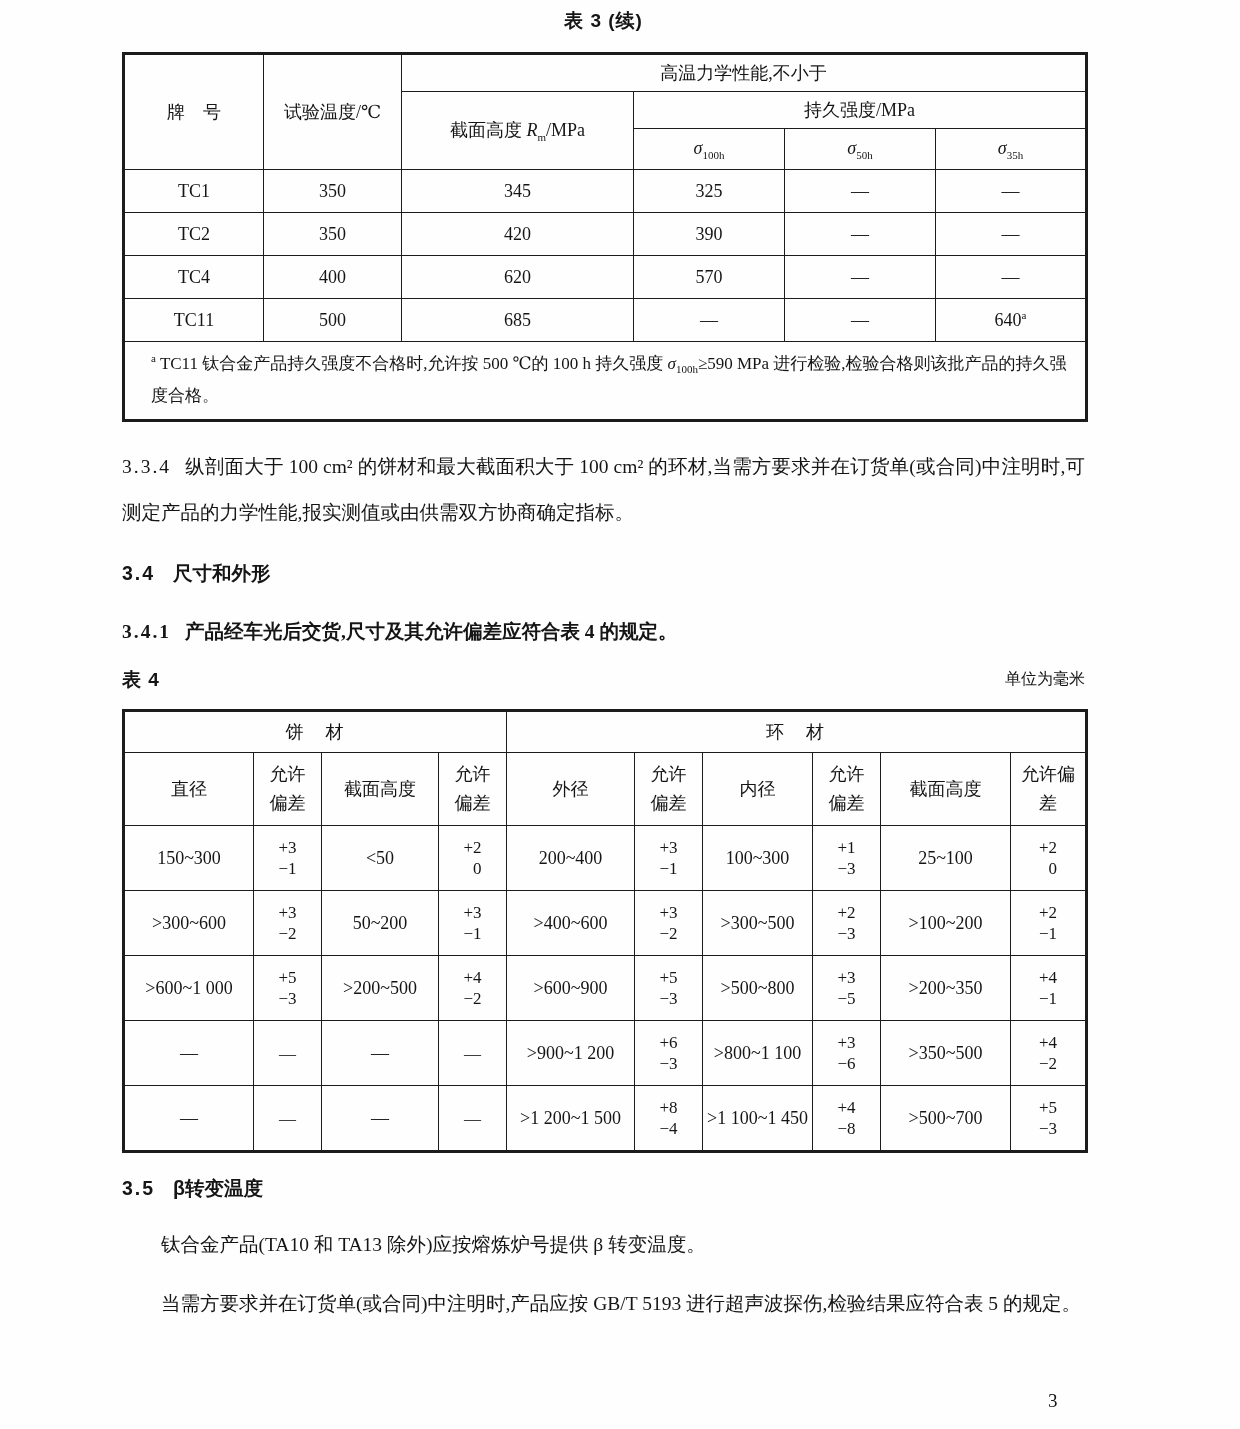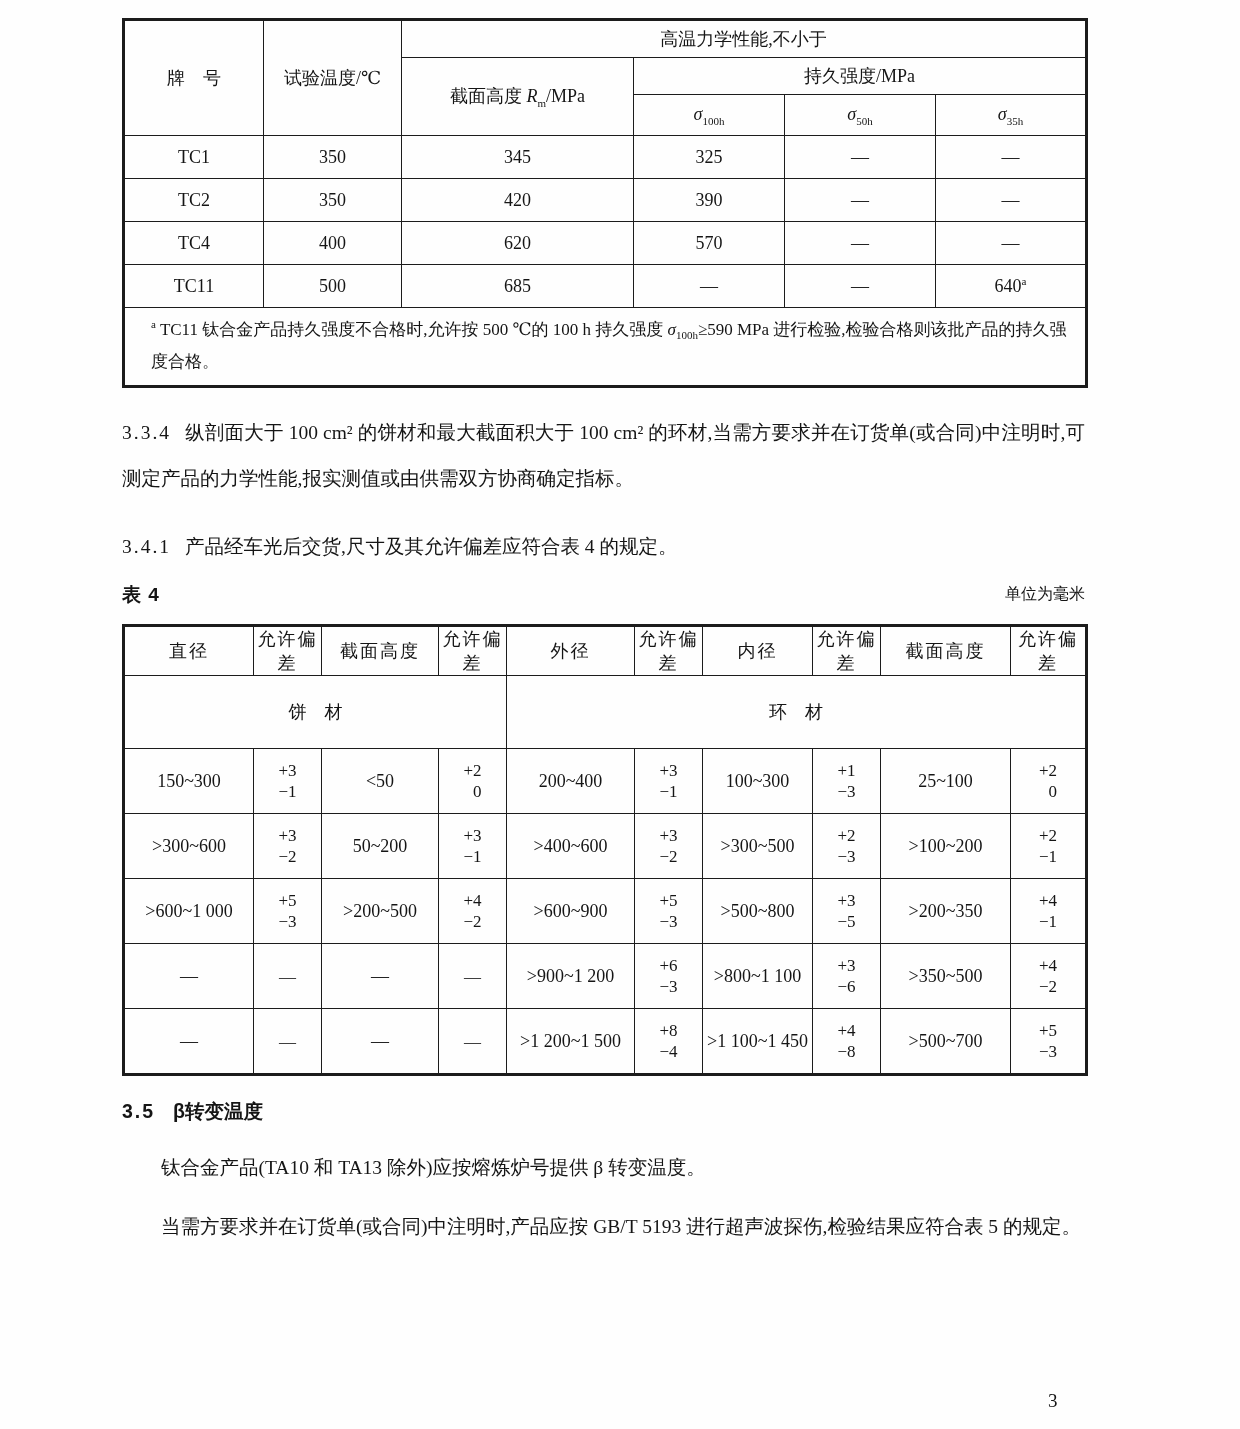--- a/index.html
+++ b/index.html
@@ -51,20 +51,21 @@
     line-height:1.25;font-size:17px;vertical-align:middle;}
 
   .pageno{position:absolute;left:1048px;top:1390px;font-size:19px;}
 </style>
 </head>
 <body>
 
 <div class="page">
   <div class="content">
 
+    <div class="tbl-caption">表 3 (续)</div>
 
     <table class="t3">
       <colgroup>
         <col style="width:140px">
           <col style="width:138px">
           <col style="width:232px">
         <col style="width:151px">
           <col style="width:151px">
           <col style="width:151px">
       </colgroup>
@@ -122,22 +123,25 @@
             <sup>a</sup><span>TC11 钛合金产品持久强度不合格时,允许按 500 ℃的 100 h 持久强度 </span><i class="sg">σ</i><sub>100h</sub><span>≥590 MPa 进行检验,检验合格则该批产品的持久强度合格。</span>
           </td>
         </tr>
       </tbody>
     </table>
 
     <div class="para" style="margin-top:22px;">
       <span class="num">3.3.4</span><span>纵剖面大于 100 cm² 的饼材和最大截面积大于 100 cm² 的环材,当需方要求并在订货单(或合同)中注明时,可测定产品的力学性能,报实测值或由供需双方协商确定指标。</span>
     </div>
 
-
-    <div class="para" style="margin-top:22px;">
+    <div class="heading" style="margin-top:24px;">
+      <span class="num">3.4</span><span>尺寸和外形</span>
+    </div>
+
+    <div class="para" style="margin-top:22px;font-weight:bold;">
       <span class="num">3.4.1</span><span>产品经车光后交货,尺寸及其允许偏差应符合表 4 的规定。</span>
     </div>
 
     <div class="t4-caption-row">
       <div class="t4-caption">表 4</div>
       <span class="unit-note">单位为毫米</span>
     </div>
 
     <table class="t4">
       <colgroup>
@@ -147,35 +151,35 @@
           <col style="width:68px">
         <col style="width:128px">
           <col style="width:68px">
           <col style="width:110px">
           <col style="width:68px">
         <col style="width:130px">
           <col style="width:76px">
       </colgroup>
       <thead>
         <tr>
-          <th>直径</th>
-          <th>允许偏差</th>
-          <th>截面高度</th>
-          <th>允许偏差</th>
-          <th>外径</th>
-          <th>允许偏差</th>
-          <th>内径</th>
-          <th>允许偏差</th>
-          <th>截面高度</th>
-          <th>允许偏差</th>
-        </tr>
-        <tr>
           <th colspan="4">饼　材</th>
           <th colspan="6">环　材</th>
         </tr>
+        <tr>
+          <th>直径</th>
+          <th>允许偏差</th>
+          <th>截面高度</th>
+          <th>允许偏差</th>
+          <th>外径</th>
+          <th>允许偏差</th>
+          <th>内径</th>
+          <th>允许偏差</th>
+          <th>截面高度</th>
+          <th>允许偏差</th>
+        </tr>
       </thead>
       <tbody>
         <tr>
           <td>150~300</td>
           <td><span class="tolstack">
                 <span>+3</span>
                 <span>−1</span>
               </span></td>
           <td>&lt;50</td>
           <td><span class="tolstack">

